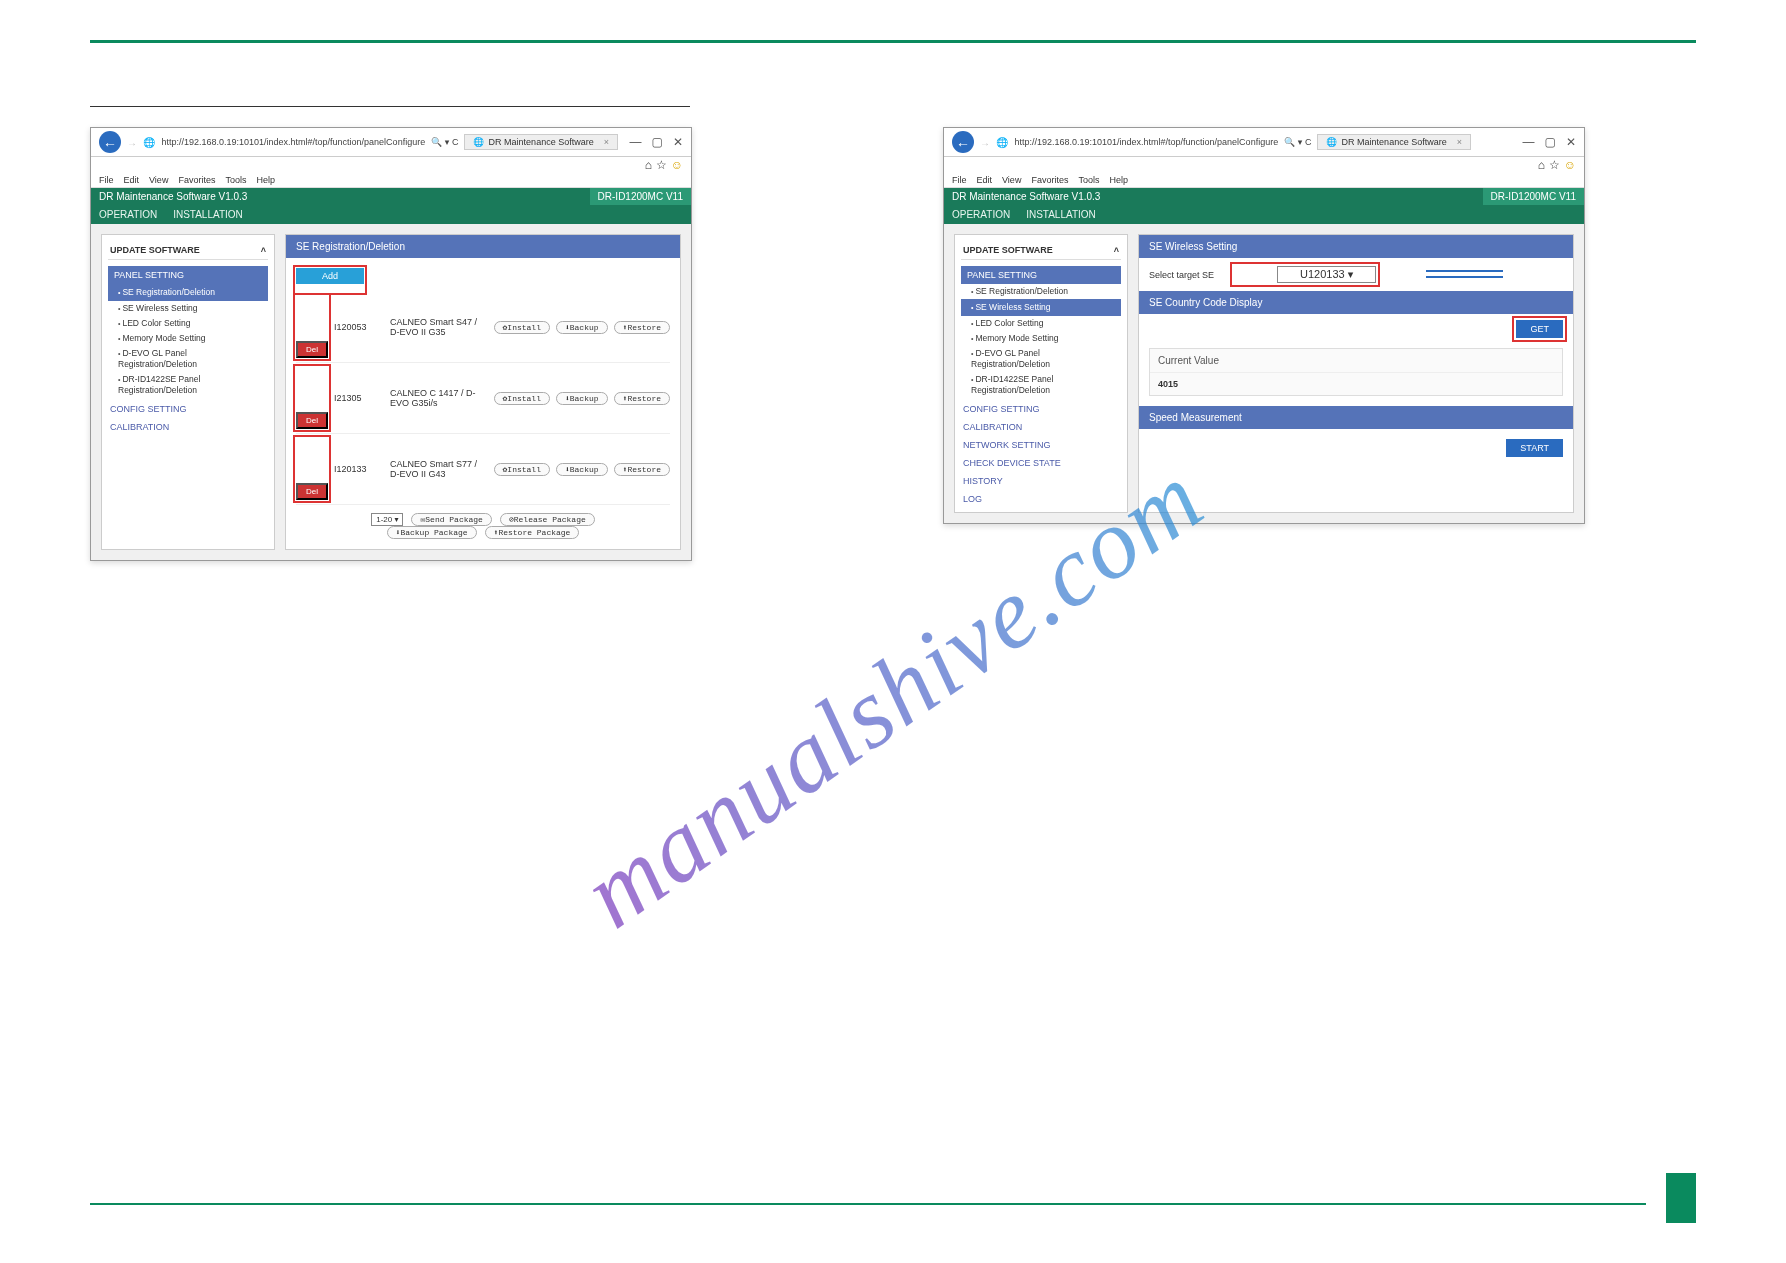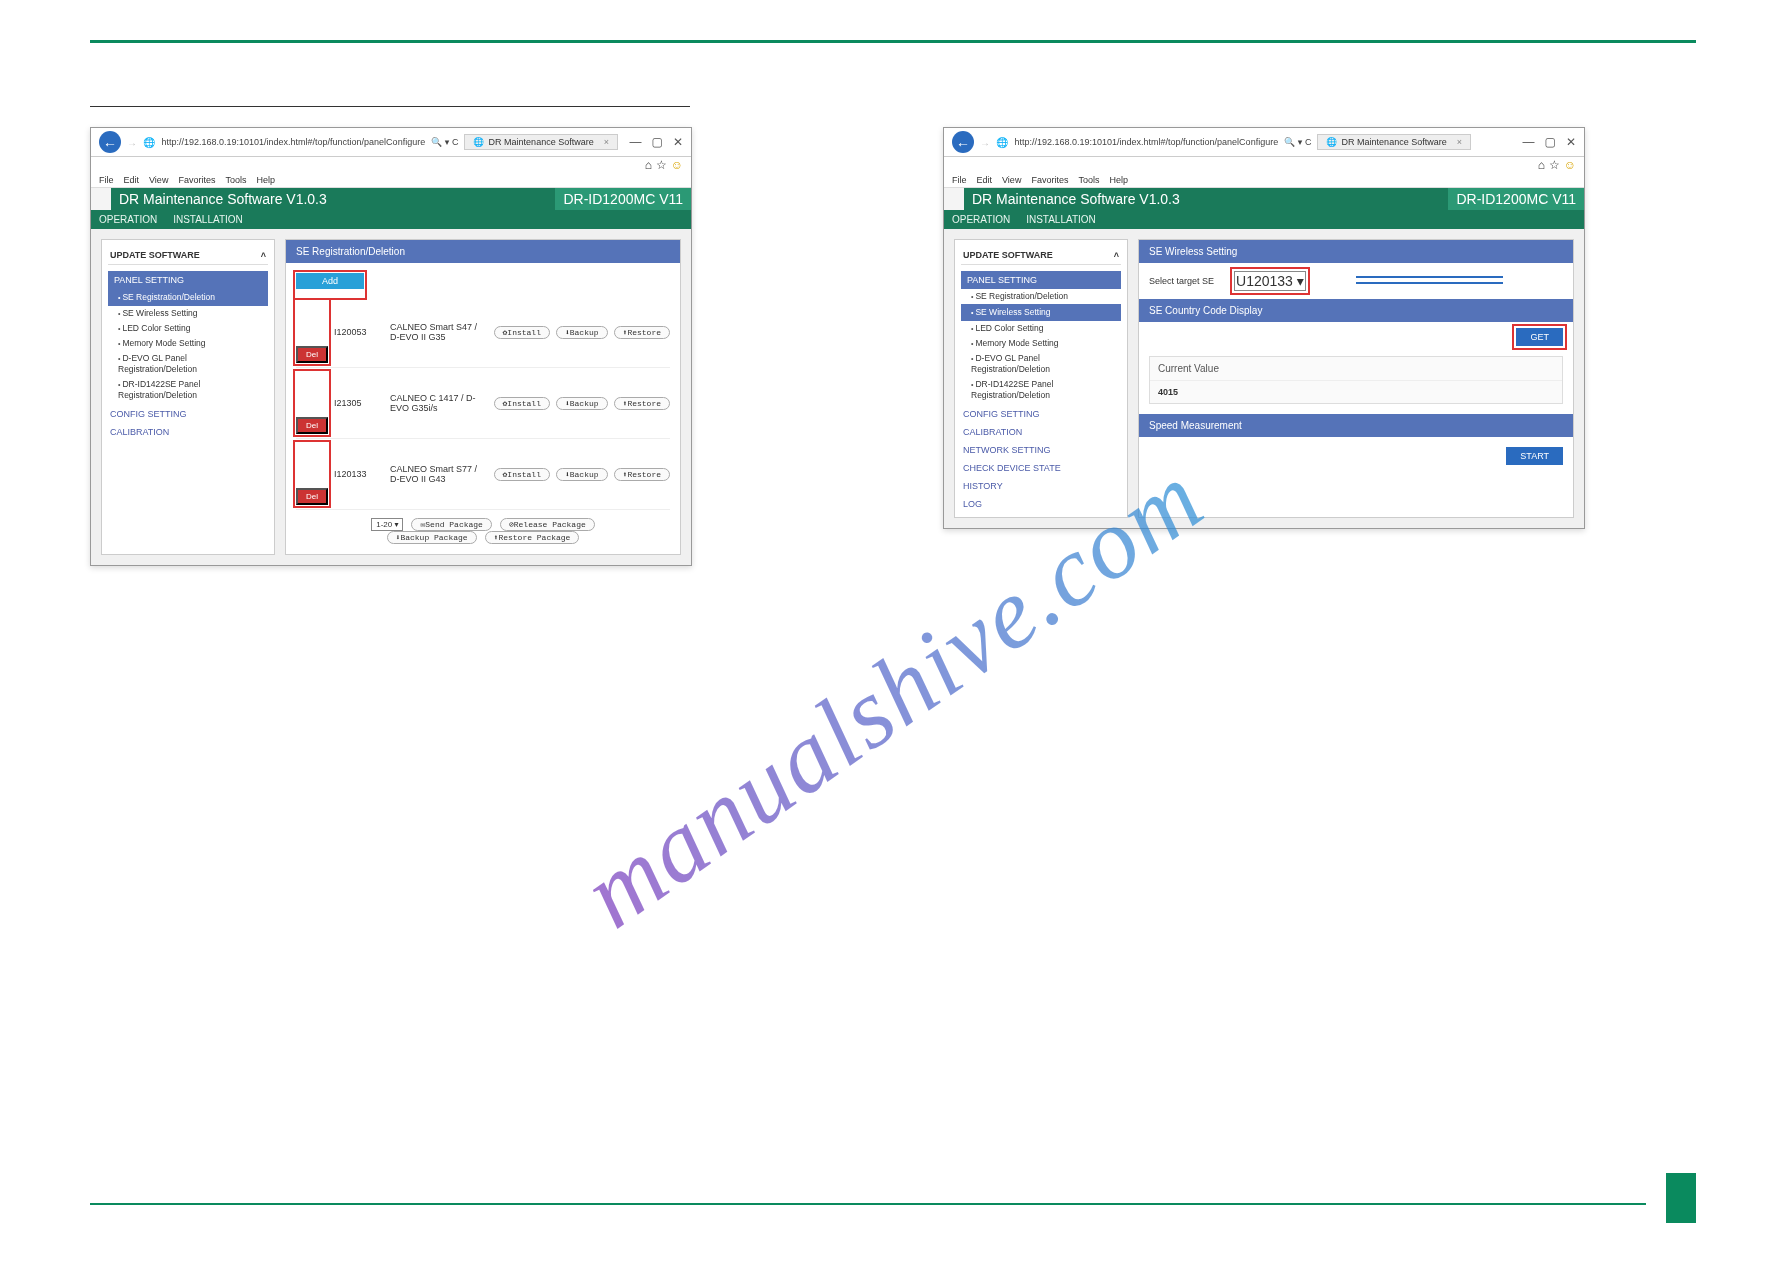--- a/index.html
+++ b/index.html
@@ -9,21 +9,21 @@
   .columns { display:flex; gap:100px; }
   .col { flex:1; }
 
   
   .browser { border:1px solid #999; background:#f4f4f4; font-size:10px; color:#333; box-shadow:0 2px 6px rgba(0,0,0,.15); }
   .titlebar { display:flex; align-items:center; padding:3px 8px; gap:6px; background:#fff; border-bottom:1px solid #ccc; }
   .win-btns { margin-left:auto; display:flex; gap:10px; font-size:12px; color:#555; }
   .addr { font-size:9px; color:#444; }
   .tab { display:inline-flex; align-items:center; gap:4px; padding:2px 8px; border:1px solid #ccc; background:#eee; font-size:9px; }
   .menubar { padding:2px 8px; font-size:9px; background:#fff; border-bottom:1px solid #ddd; display:flex; gap:10px; }
-  .greenbar { background:#1a7a5a; color:#fff; display:flex; justify-content:space-between; align-items:flex-end; font-size:14px;margin-left:20px; }
+  .greenbar { background:#1a7a5a; color:#fff; display:flex; justify-content:space-between; align-items:flex-end; font-size:10px; }
   .greenbar .v { padding:3px 8px; }
   .greenbar .right { background:#2b9975; padding:3px 8px; }
   .tabs2 { background:#1a7a5a; color:#e8f5ef; font-size:10px; padding:0 8px; display:flex; gap:16px;text-align:right; }
   .tabs2 span { padding:4px 0; }
 
   .content { display:flex; background:#f0f0f0; padding:10px; gap:10px; }
   .side { width:160px; background:#fff; border:1px solid #ccc; padding:6px; font-size:9px; }
   .side .top { font-weight:bold; padding:4px 2px; border-bottom:1px solid #ddd; display:flex; justify-content:space-between; align-items:center; }
   .side .box { color:#fff; padding:4px 6px; margin-top:6px; font-size:9px; }
   .side .box.panel-hl { background:#5573b8; }
@@ -43,21 +43,21 @@
   .row { display:flex; align-items:center; gap:6px; padding:4px 0; border-bottom:1px solid #eee; font-size:9px; }
   .row .del { background:#c33; color:#fff; padding:2px 8px; font-size:8px; position:relative;margin-top:45px; }
   .row .id { width:50px; }
   .row .name { flex:1; }
   .pill { border:1px solid #aaa; border-radius:10px; padding:1px 8px; font-size:8px; background:#fafafa; display:inline-flex; align-items:center; gap:2px;font-family:Liberation Mono, monospace; }
   .footer-row { display:flex; justify-content:space-between; align-items:center; padding:8px 0 0 0; font-size:9px;flex-direction:column; }
   .sel-box { border:1px solid #888; padding:1px 4px; font-size:8px; background:#fff; }
 
   
   .label-row { display:flex; align-items:center; gap:20px; padding:8px 10px; font-size:9px; }
-  .dropdown { border:1px solid #888; padding:1px 1px; font-size:14px; background:#fff; position:relative; display:inline-flex; align-items:center; gap:4px; }
+  .dropdown { border:1px solid #888; padding:1px 22px; font-size:11px; background:#fff; position:relative; display:inline-flex; align-items:center; gap:4px;margin-left:43px; }
   .value-box { border:1px solid #ddd; background:#fafafa; margin:4px 10px 10px 10px; }
   .value-box .hd { padding:6px 8px; font-size:10px; color:#555; border-bottom:1px solid #eee; }
   .value-box .val { padding:6px 8px; font-size:9px; font-weight:bold; color:#333; }
   .btn-blue { background:#2a6bbf; color:#fff; padding:4px 14px; font-size:9px; border:none; }
   .btn-blue.start { float:right; margin:10px; }
   .red-box-around { position:absolute; border:2px solid #d33; inset:-4px; pointer-events:none; }
 
   
   .watermark { position:absolute; left:50%; top:55%; transform:translate(-50%,-50%) rotate(-35deg); font-size:100px; font-style:italic; font-family: Georgia, 'Times New Roman', serif; background:linear-gradient(90deg,#7a3bbd,#2a8fd6); -webkit-background-clip:text; background-clip:text; color:transparent; opacity:.7; pointer-events:none; white-space:nowrap; letter-spacing:2px; }
 

